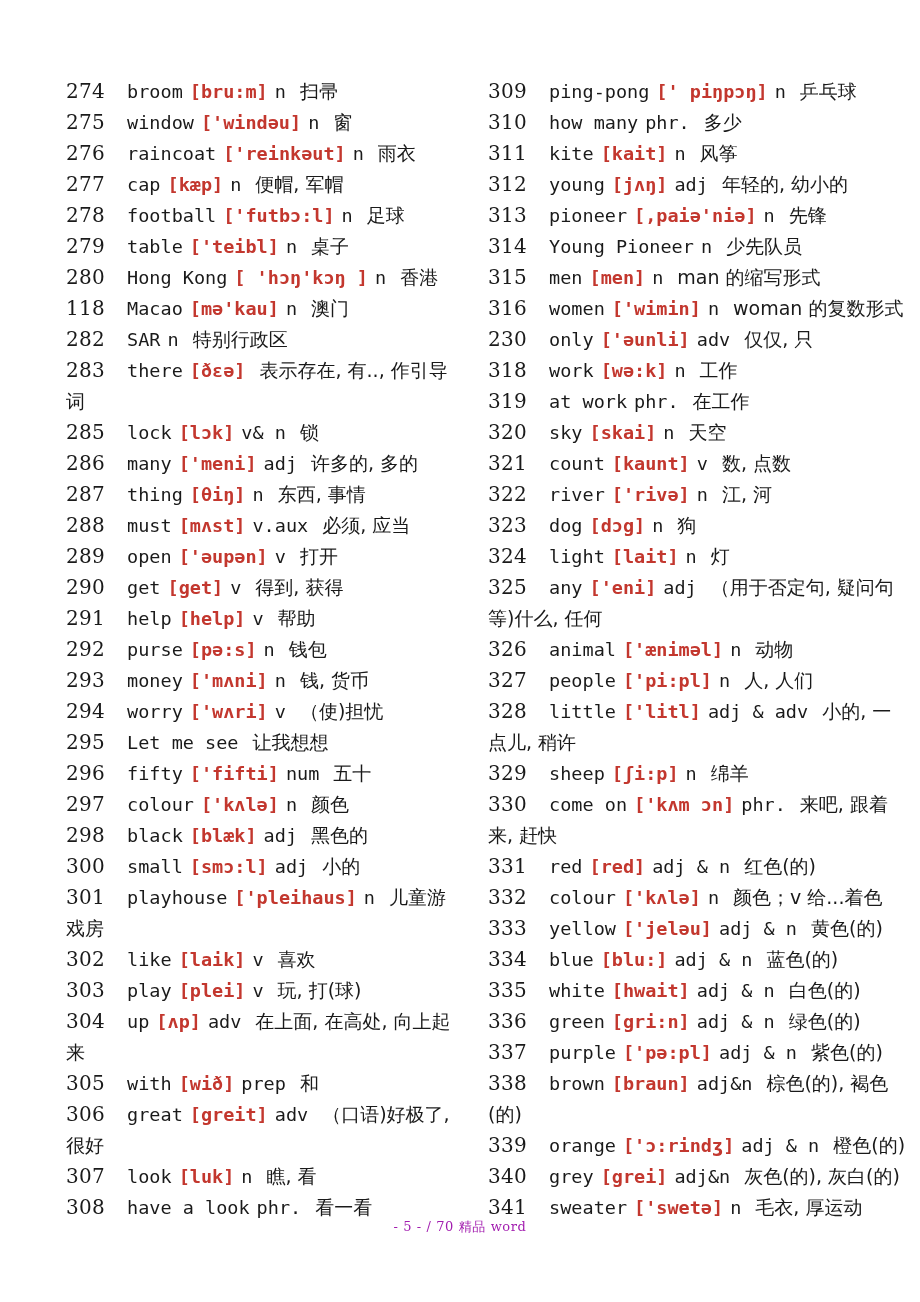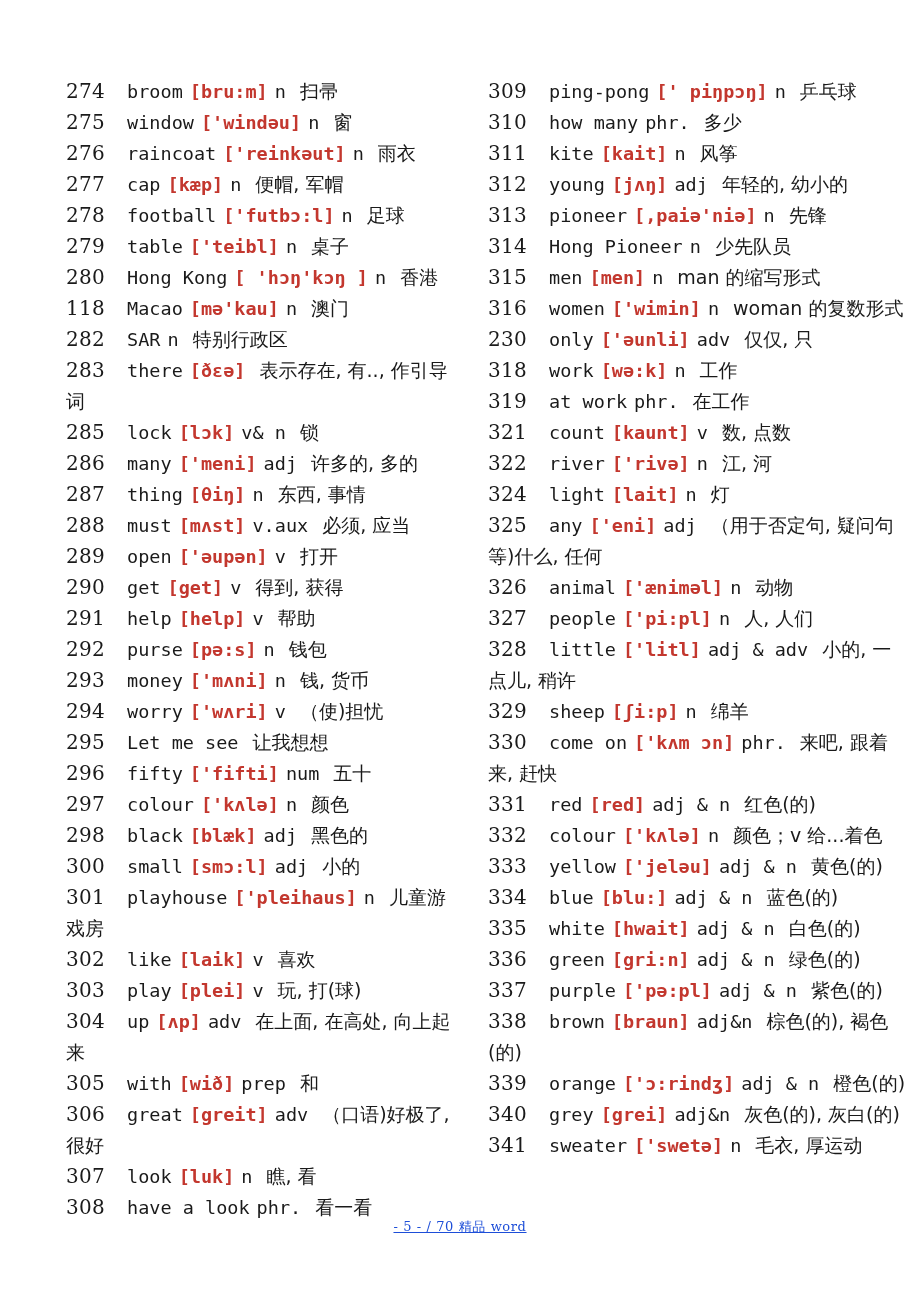--- a/index.html
+++ b/index.html
@@ -79,23 +79,22 @@
   .sp3 { display: inline-block; width: 22px; }
 
   #footer {
     position: absolute;
     left: 0;
     top: 1218px;
     width: 920px;
     text-align: center;
     font-family: "DejaVu Serif", serif;
     font-size: 13px;
-    color: #1d4ed8;
+    color: #a21caf;
     letter-spacing: .6px;
-    text-decoration: underline;
   }
 </style>
 </head>
 <body>
 
 <div id="page">
 
   <div class="column" id="col-left">
       <p class="entry"><span class="num">274</span><span class="sp3"></span><span class="word">broom</span><span class="sp"></span><span class="ipa">[bru:m]</span><span class="sp"></span><span class="pos">n</span><span class="sp2"></span><span class="cn">扫帚</span></p>
       <p class="entry"><span class="num">275</span><span class="sp3"></span><span class="word">window</span><span class="sp"></span><span class="ipa">['windəu]</span><span class="sp"></span><span class="pos">n</span><span class="sp2"></span><span class="cn">窗</span></p>
@@ -131,28 +130,30 @@
       <p class="entry"><span class="num">307</span><span class="sp3"></span><span class="word">look</span><span class="sp"></span><span class="ipa">[luk]</span><span class="sp"></span><span class="pos">n</span><span class="sp2"></span><span class="cn">瞧, 看</span></p>
       <p class="entry"><span class="num">308</span><span class="sp3"></span><span class="word">have a look</span><span class="sp"></span><span class="pos">phr.</span><span class="sp2"></span><span class="cn">看一看</span></p>
     </div>
 
   <div class="column" id="col-right">
       <p class="entry"><span class="num">309</span><span class="sp3"></span><span class="word">ping-pong</span><span class="sp"></span><span class="ipa">[' piŋpɔŋ]</span><span class="sp"></span><span class="pos">n</span><span class="sp2"></span><span class="cn">乒乓球</span></p>
       <p class="entry"><span class="num">310</span><span class="sp3"></span><span class="word">how many</span><span class="sp"></span><span class="pos">phr.</span><span class="sp2"></span><span class="cn">多少</span></p>
       <p class="entry"><span class="num">311</span><span class="sp3"></span><span class="word">kite</span><span class="sp"></span><span class="ipa">[kait]</span><span class="sp"></span><span class="pos">n</span><span class="sp2"></span><span class="cn">风筝</span></p>
       <p class="entry"><span class="num">312</span><span class="sp3"></span><span class="word">young</span><span class="sp"></span><span class="ipa">[jʌŋ]</span><span class="sp"></span><span class="pos">adj</span><span class="sp2"></span><span class="cn">年轻的, 幼小的</span></p>
       <p class="entry"><span class="num">313</span><span class="sp3"></span><span class="word">pioneer</span><span class="sp"></span><span class="ipa">[,paiə'niə]</span><span class="sp"></span><span class="pos">n</span><span class="sp2"></span><span class="cn">先锋</span></p>
-      <p class="entry"><span class="num">314</span><span class="sp3"></span><span class="word">Hong Pioneer</span><span class="sp"></span><span class="pos">n</span><span class="sp2"></span><span class="cn">少先队员</span></p>
+      <p class="entry"><span class="num">314</span><span class="sp3"></span><span class="word">Young Pioneer</span><span class="sp"></span><span class="pos">n</span><span class="sp2"></span><span class="cn">少先队员</span></p>
       <p class="entry"><span class="num">315</span><span class="sp3"></span><span class="word">men</span><span class="sp"></span><span class="ipa">[men]</span><span class="sp"></span><span class="pos">n</span><span class="sp2"></span><span class="cn">man 的缩写形式</span></p>
       <p class="entry"><span class="num">316</span><span class="sp3"></span><span class="word">women</span><span class="sp"></span><span class="ipa">['wimin]</span><span class="sp"></span><span class="pos">n</span><span class="sp2"></span><span class="cn">woman 的复数形式</span></p>
       <p class="entry"><span class="num">230</span><span class="sp3"></span><span class="word">only</span><span class="sp"></span><span class="ipa">['əunli]</span><span class="sp"></span><span class="pos">adv</span><span class="sp2"></span><span class="cn">仅仅, 只</span></p>
       <p class="entry"><span class="num">318</span><span class="sp3"></span><span class="word">work</span><span class="sp"></span><span class="ipa">[wə:k]</span><span class="sp"></span><span class="pos">n</span><span class="sp2"></span><span class="cn">工作</span></p>
       <p class="entry"><span class="num">319</span><span class="sp3"></span><span class="word">at work</span><span class="sp"></span><span class="pos">phr.</span><span class="sp2"></span><span class="cn">在工作</span></p>
+      <p class="entry"><span class="num">320</span><span class="sp3"></span><span class="word">sky</span><span class="sp"></span><span class="ipa">[skai]</span><span class="sp"></span><span class="pos">n</span><span class="sp2"></span><span class="cn">天空</span></p>
       <p class="entry"><span class="num">321</span><span class="sp3"></span><span class="word">count</span><span class="sp"></span><span class="ipa">[kaunt]</span><span class="sp"></span><span class="pos">v</span><span class="sp2"></span><span class="cn">数, 点数</span></p>
       <p class="entry"><span class="num">322</span><span class="sp3"></span><span class="word">river</span><span class="sp"></span><span class="ipa">['rivə]</span><span class="sp"></span><span class="pos">n</span><span class="sp2"></span><span class="cn">江, 河</span></p>
+      <p class="entry"><span class="num">323</span><span class="sp3"></span><span class="word">dog</span><span class="sp"></span><span class="ipa">[dɔg]</span><span class="sp"></span><span class="pos">n</span><span class="sp2"></span><span class="cn">狗</span></p>
       <p class="entry"><span class="num">324</span><span class="sp3"></span><span class="word">light</span><span class="sp"></span><span class="ipa">[lait]</span><span class="sp"></span><span class="pos">n</span><span class="sp2"></span><span class="cn">灯</span></p>
       <p class="entry"><span class="num">325</span><span class="sp3"></span><span class="word">any</span><span class="sp"></span><span class="ipa">['eni]</span><span class="sp"></span><span class="pos">adj</span><span class="sp2"></span><span class="cn">（用于否定句, 疑问句等)什么, 任何</span></p>
       <p class="entry"><span class="num">326</span><span class="sp3"></span><span class="word">animal</span><span class="sp"></span><span class="ipa">['æniməl]</span><span class="sp"></span><span class="pos">n</span><span class="sp2"></span><span class="cn">动物</span></p>
       <p class="entry"><span class="num">327</span><span class="sp3"></span><span class="word">people</span><span class="sp"></span><span class="ipa">['pi:pl]</span><span class="sp"></span><span class="pos">n</span><span class="sp2"></span><span class="cn">人, 人们</span></p>
       <p class="entry"><span class="num">328</span><span class="sp3"></span><span class="word">little</span><span class="sp"></span><span class="ipa">['litl]</span><span class="sp"></span><span class="pos">adj &amp; adv</span><span class="sp2"></span><span class="cn">小的, 一点儿, 稍许</span></p>
       <p class="entry"><span class="num">329</span><span class="sp3"></span><span class="word">sheep</span><span class="sp"></span><span class="ipa">[ʃi:p]</span><span class="sp"></span><span class="pos">n</span><span class="sp2"></span><span class="cn">绵羊</span></p>
       <p class="entry"><span class="num">330</span><span class="sp3"></span><span class="word">come on</span><span class="sp"></span><span class="ipa">['kʌm ɔn]</span><span class="sp"></span><span class="pos">phr.</span><span class="sp2"></span><span class="cn">来吧, 跟着来, 赶快</span></p>
       <p class="entry"><span class="num">331</span><span class="sp3"></span><span class="word">red</span><span class="sp"></span><span class="ipa">[red]</span><span class="sp"></span><span class="pos">adj &amp; n</span><span class="sp2"></span><span class="cn">红色(的)</span></p>
       <p class="entry"><span class="num">332</span><span class="sp3"></span><span class="word">colour</span><span class="sp"></span><span class="ipa">['kʌlə]</span><span class="sp"></span><span class="pos">n</span><span class="sp2"></span><span class="cn">颜色；v 给...着色</span></p>
       <p class="entry"><span class="num">333</span><span class="sp3"></span><span class="word">yellow</span><span class="sp"></span><span class="ipa">['jeləu]</span><span class="sp"></span><span class="pos">adj &amp; n</span><span class="sp2"></span><span class="cn">黄色(的)</span></p>

